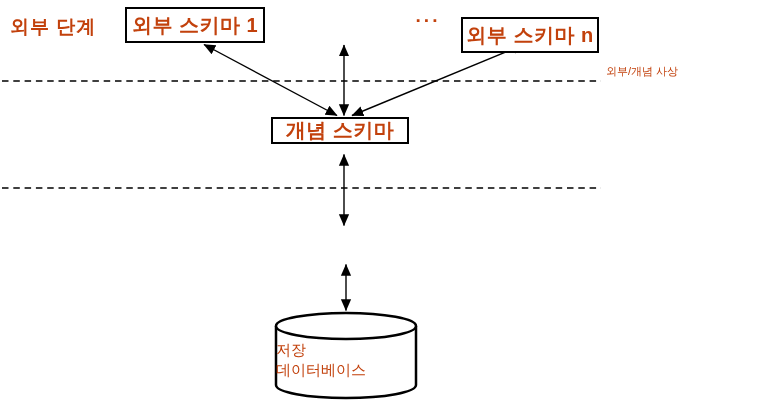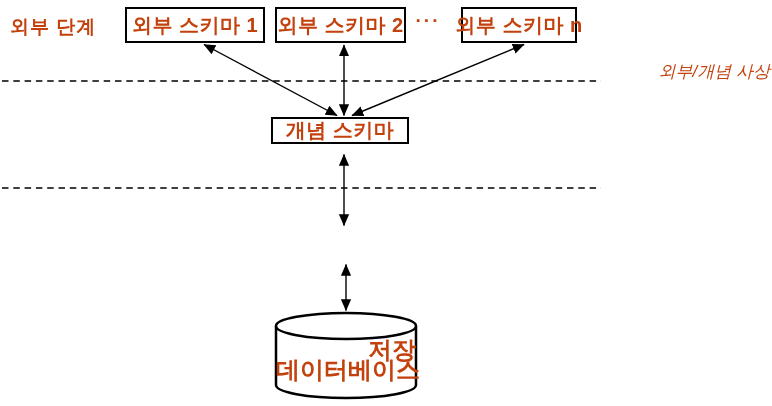--- a/index.html
+++ b/index.html
@@ -15,28 +15,28 @@
   .box{
     position:absolute;box-sizing:border-box;border:2.5px solid #000;background:#fff;
     display:flex;align-items:center;justify-content:center;
     font-weight:bold;font-size:20px;white-space:nowrap;letter-spacing:0.5px;
   }
   .dots{
     position:absolute;left:408px;top:11px;width:40px;text-align:center;
     font-weight:bold;font-size:19px;line-height:20px;letter-spacing:2px;
   }
   .map{
-    position:absolute;left:606px;width:164px;text-align:right;
-    font-size:17px;line-height:21px;white-space:nowrap;font-style:italic;
+    position:absolute;left:606px;width:164px;text-align:left;
+    font-size:11px;line-height:21px;white-space:nowrap;
   }
   .map1{top:61px;}
   .map2{top:169px;}
   .dbtext{
-    position:absolute;left:276px;top:340px;width:140px;text-align:right;
-    font-weight:bold;font-size:24px;line-height:20px;white-space:nowrap;
+    position:absolute;left:276px;top:340px;width:140px;text-align:left;
+    font-weight:normal;font-size:15px;line-height:20px;white-space:nowrap;
   }
   .dbtext div{height:20px;}
 </style>
 </head>
 <body>
 
 <div class="canvas">
 
   <svg class="layer" width="772" height="406" viewBox="0 0 772 406">
     <defs>
@@ -56,23 +56,22 @@
 
     <g>
       <path d="M276,326 L276,385 A70 13 0 0 0 416,385 L416,326" fill="#ffffff" stroke="#000" stroke-width="2.5"></path>
       <ellipse cx="346" cy="326" rx="70" ry="13" fill="#ffffff" stroke="#000" stroke-width="2.5"></ellipse>
     </g>
   </svg>
 
   <div class="lvl" style="top:16px">외부 단계</div>
 
   <div class="box" style="left:125px;top:7px;width:140px;height:36px">외부 스키마 1</div>
-  <div class="box" style="left:275px;top:7px;width:131px;height:36px">외부 스키마 2</div>
   <div class="dots">···</div>
-  <div class="box" style="left:461px;top:7px;width:116px;height:36px">외부 스키마 n</div>
+  <div class="box" style="left:461px;top:17px;width:138px;height:36px">외부 스키마 n</div>
 
   <div class="box" style="left:271px;top:117px;width:138px;height:27px">개념 스키마</div>
 
   <div class="map map1">
     <div>외부/개념 사상</div>
   </div>
 
   <div class="dbtext">
     <div>저장</div>
     <div>데이터베이스</div>

